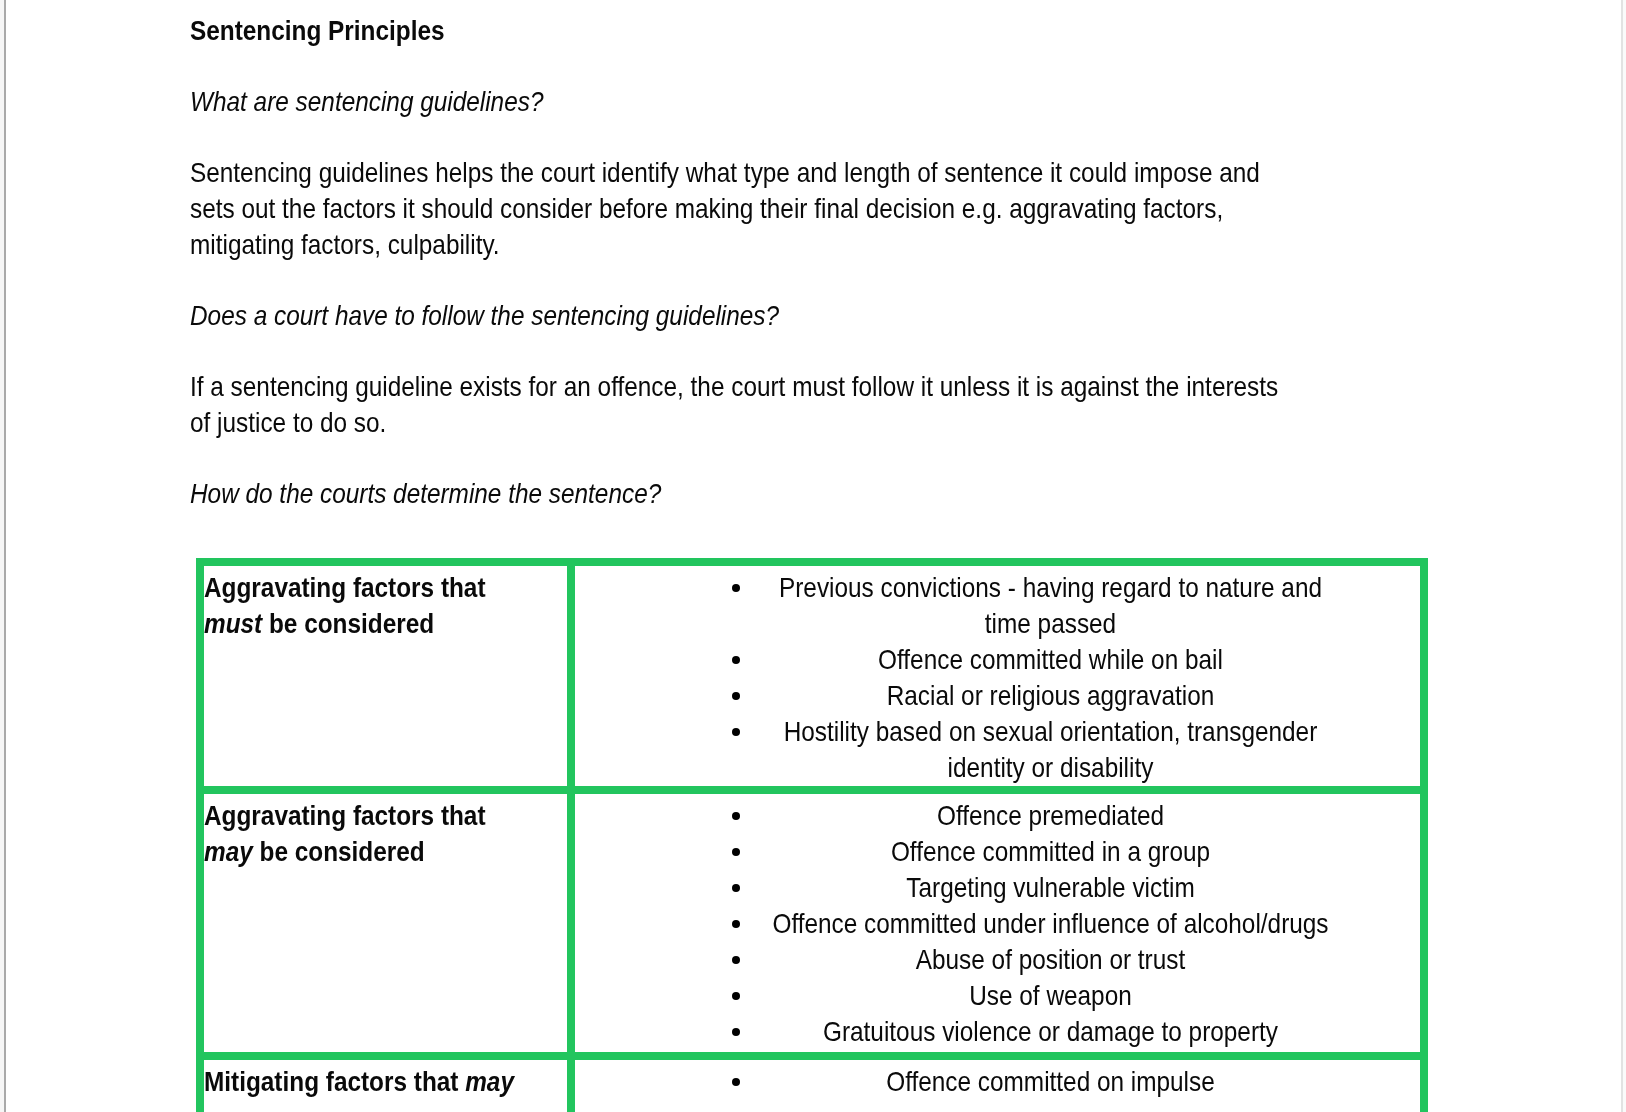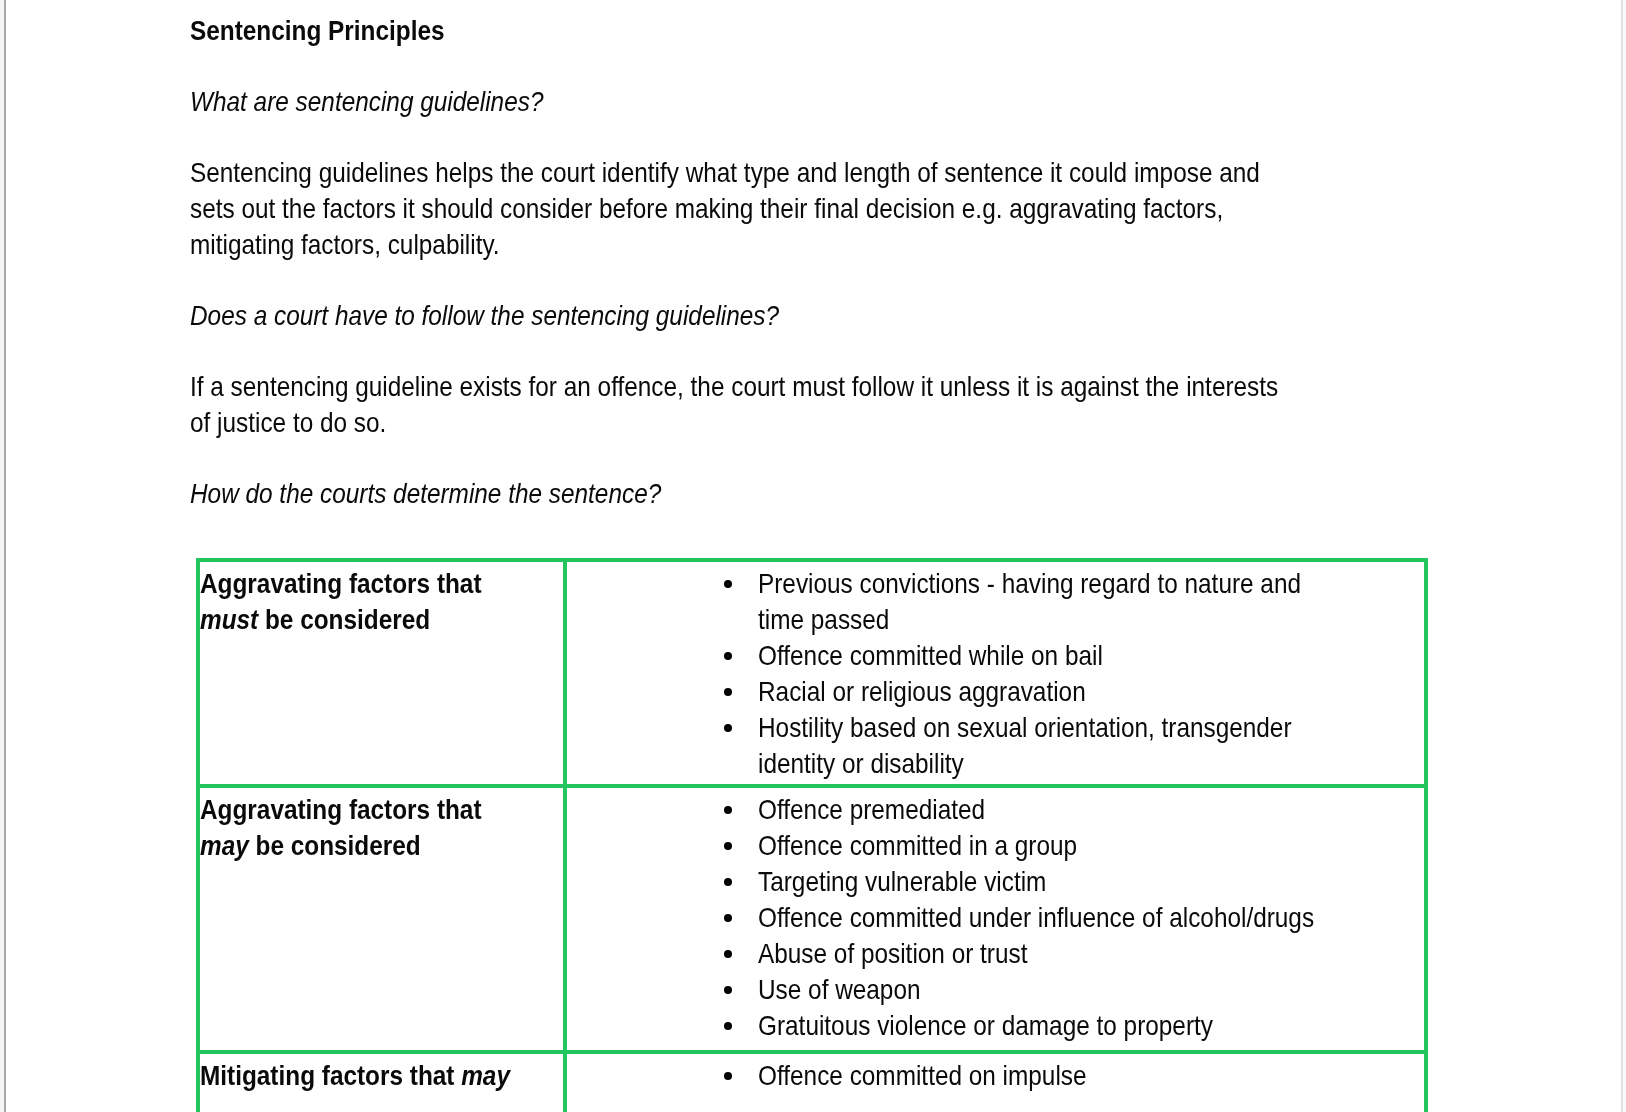--- a/index.html
+++ b/index.html
@@ -62,21 +62,21 @@
     margin-bottom: 0;
   }
   
   table.factors {
     border-collapse: collapse;
     table-layout: fixed;
     margin: 46px 0 0 6px;
     width: 1232px;
   }
   table.factors td {
-    border: 4px solid #22c55e;
+    border: 8px solid #22c55e;
     vertical-align: top;
     padding: 4px 0 0 0;
   }
   td.cell-label {
     width: 363px;
     padding-left: 12px;
   }
   tr.row-1 { height: 226px; }
   tr.row-2 { height: 266px; }
   tr.row-3 { height: 160px; }
@@ -87,20 +87,21 @@
   .lbl-line .em {
     font-style: italic;
   }
   ul.bullets {
     margin: 0;
     padding: 0 0 0 191px;
     list-style: none;
   }
   ul.bullets li {
     position: relative;
+    text-align: center;
   }
   .dot {
     position: absolute;
     left: -34px;
     top: 14px;
     width: 8px;
     height: 8px;
     border-radius: 50%;
     background: #000000;
   }

